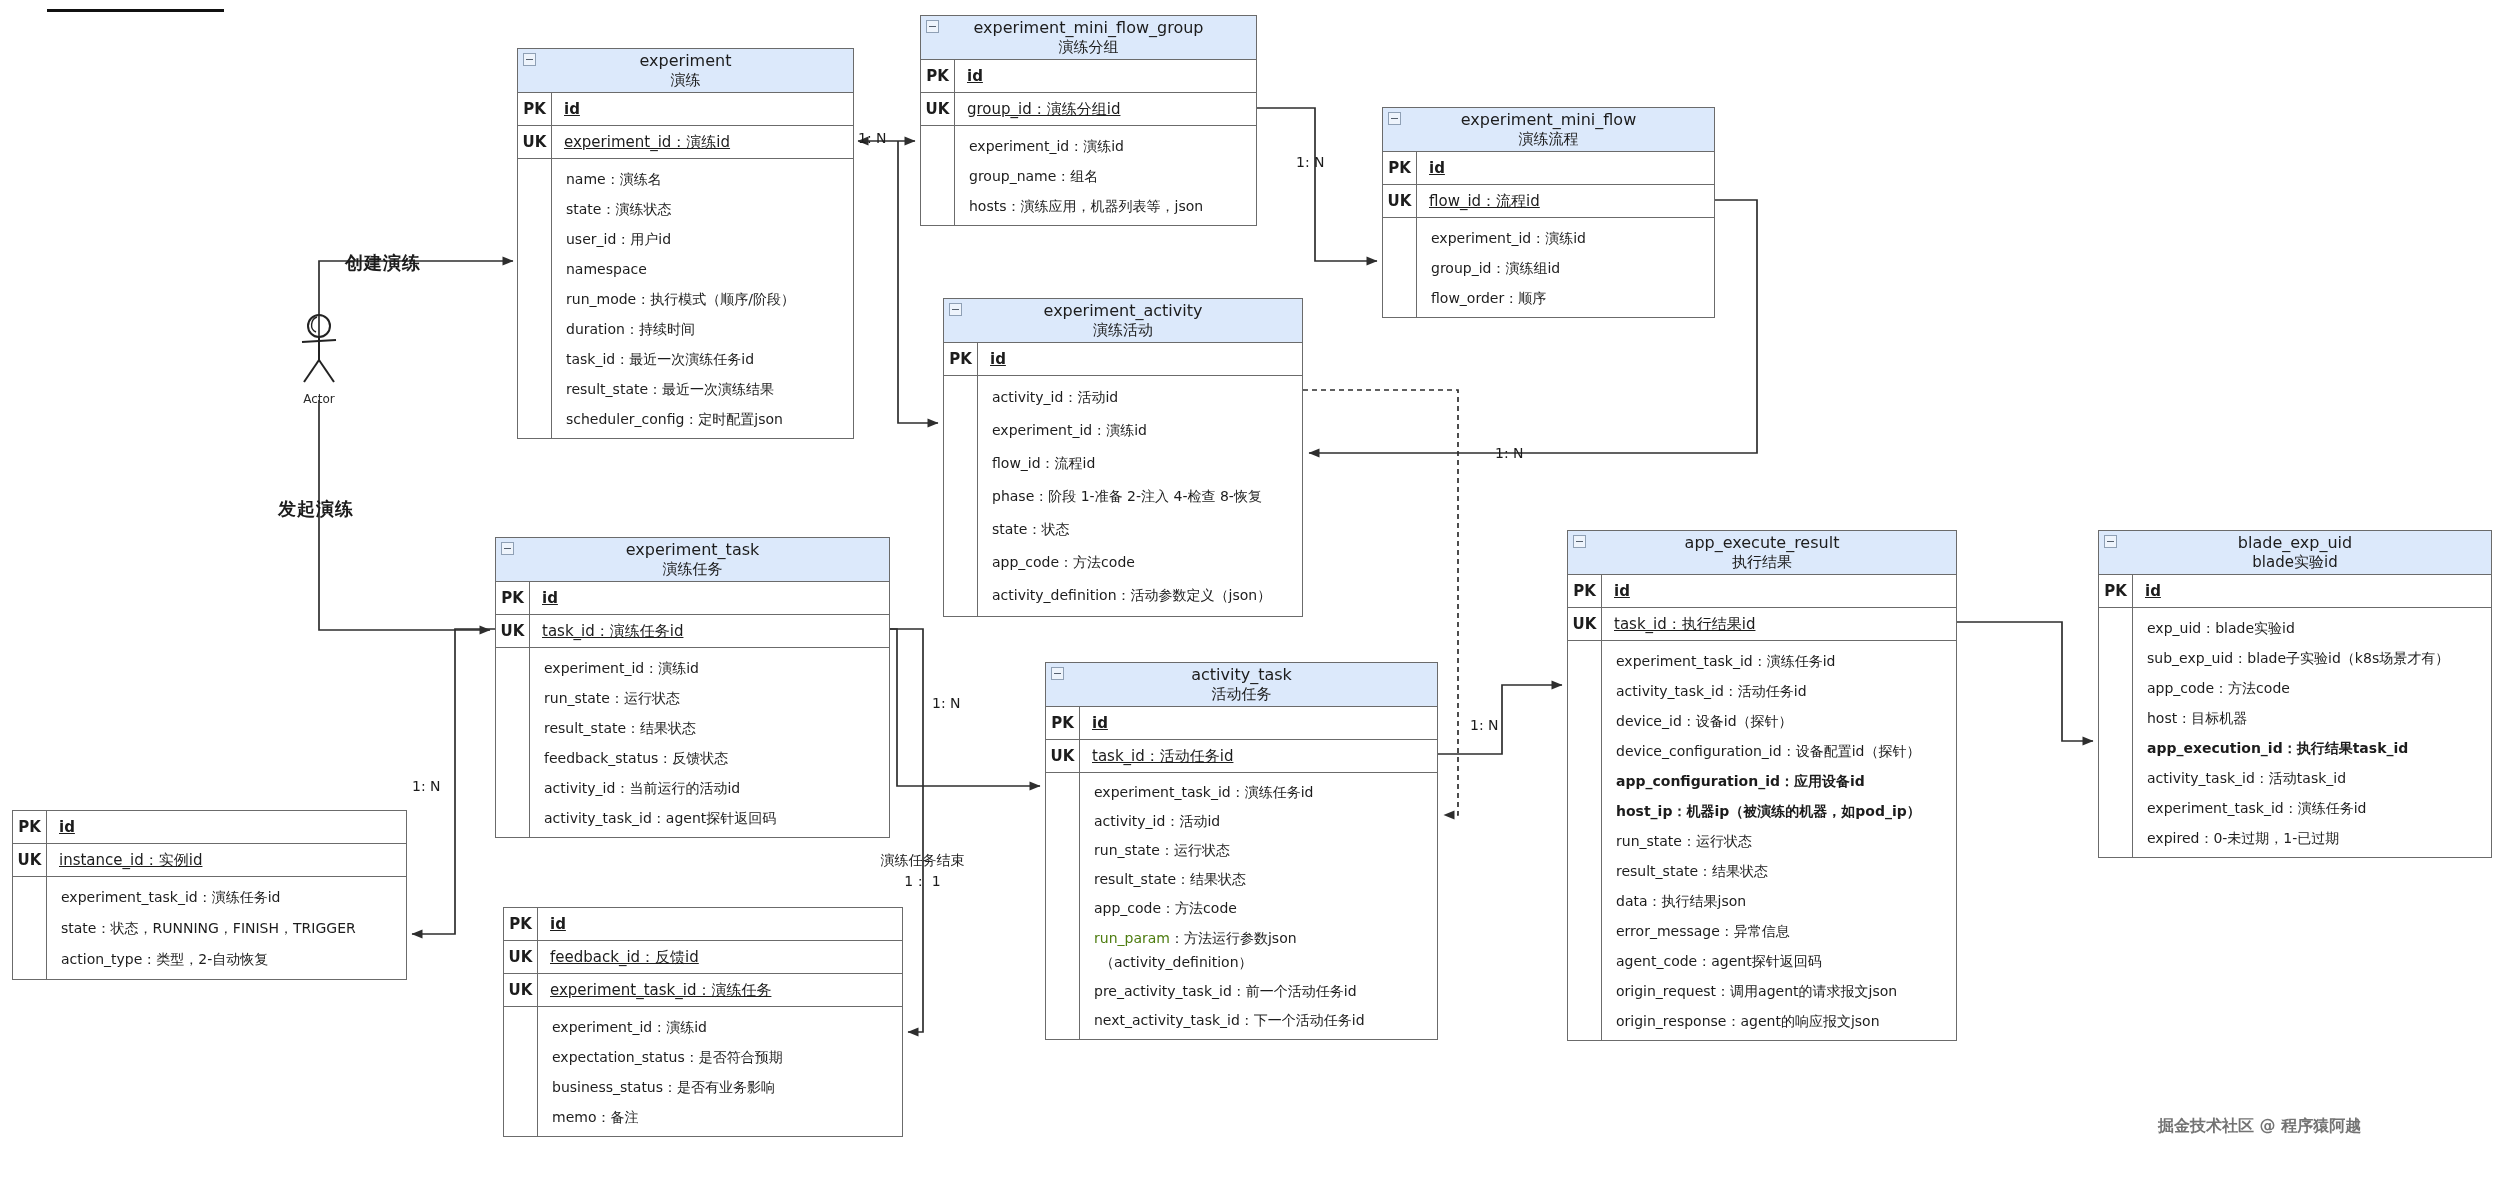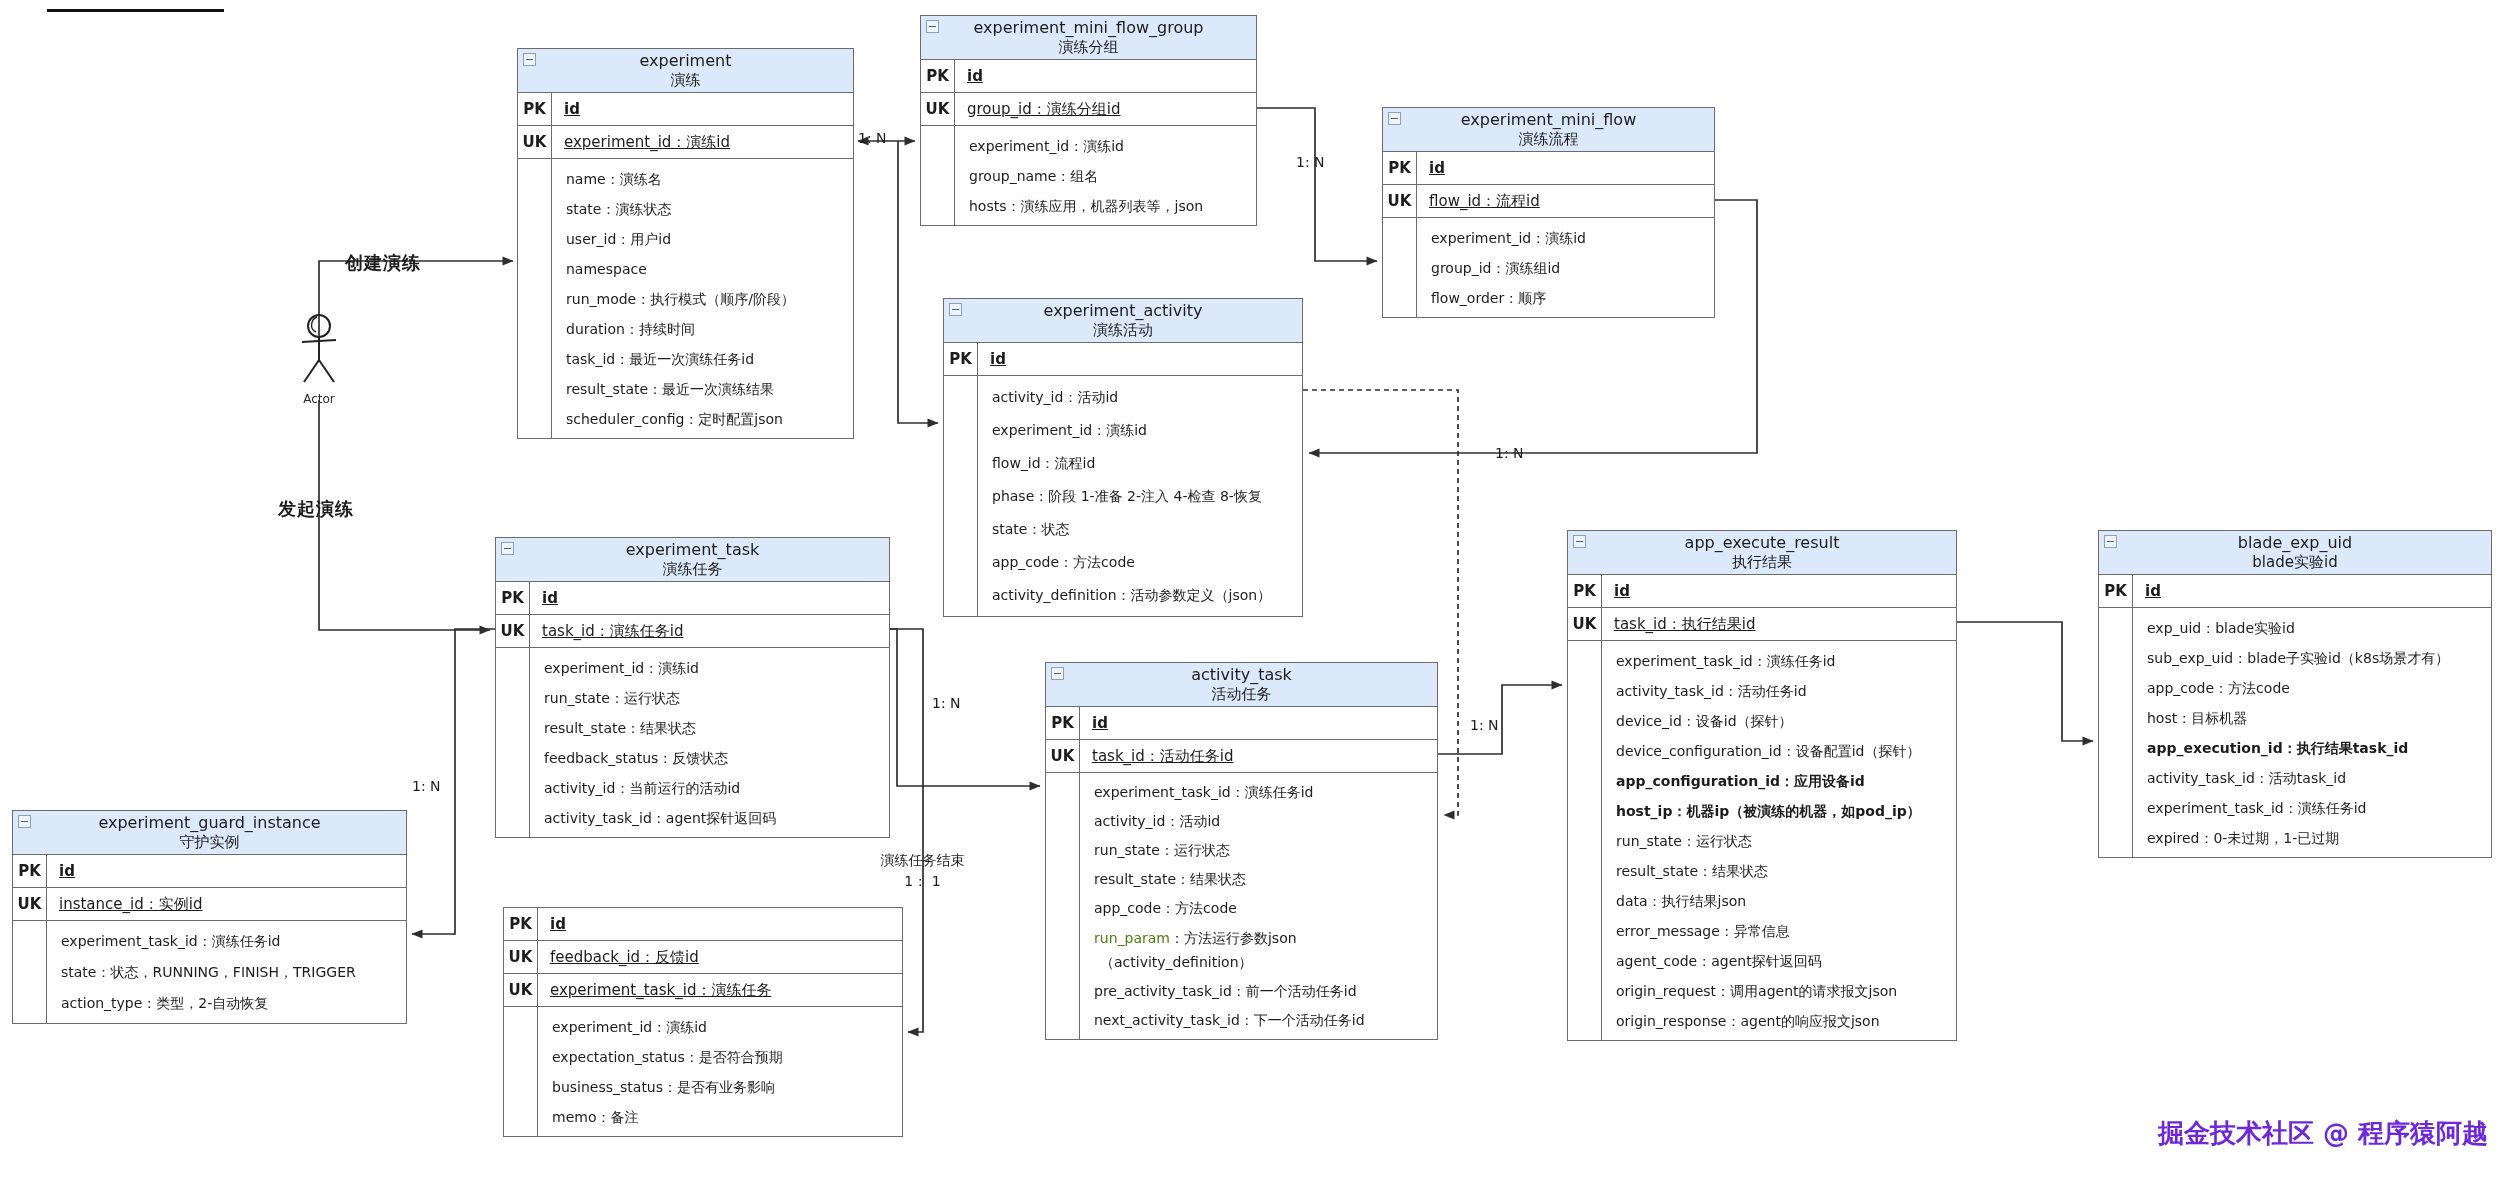--- a/index.html
+++ b/index.html
@@ -22,22 +22,22 @@
   .tbody{display:flex;}
   .side{width:34px;flex:0 0 34px;border-right:1.7px solid #6b6b6b;box-sizing:border-box;}
   .flds{padding:5px 4px 4px 14px;font-size:14px;}
   .fline{white-space:nowrap;}
   .bold{font-weight:bold;}
   .red{color:#4d7c0f;}
   .rel-label{position:absolute;z-index:3;font-size:14px;white-space:pre;text-align:center;line-height:1.5;}
   .big-label{position:absolute;z-index:3;font-size:18px;font-weight:bold;letter-spacing:1px;}
   .actor-wrap{position:absolute;left:293px;top:305px;width:52px;z-index:3;text-align:center;}
   .actor-name{font-size:12px;color:#2b2b2b;margin-top:1px;}
-  #watermark{position:absolute;left:2158px;top:1116px;width:340px;font-size:26px;font-weight:bold;
-             color:#6d28d9;text-shadow:1px 1px 0 #ffffff,2px 2px 1px #ffffff;z-index:3;white-space:nowrap;}
+  #watermark{position:absolute;left:2158px;top:1116px;width:340px;font-size:16px;font-weight:bold;
+             color:#737373;text-shadow:1px 1px 0 #ffffff,2px 2px 1px #ffffff;z-index:3;white-space:nowrap;}
   #tl-line{position:absolute;left:47px;top:9px;width:177px;height:3px;background:#111;z-index:3;}
 </style>
 </head>
 <body>
 
 <div id="stage">
   <svg id="wires" width="2506" height="1180" viewBox="0 0 2506 1180">
     <defs>
       <marker id="arr" markerWidth="13" markerHeight="11" refX="11" refY="5.5" orient="auto-start-reverse" markerUnits="userSpaceOnUse">
         <path d="M0.5,1 L11.5,5.5 L0.5,10 Z" fill="#2e2e2e"></path>
@@ -306,25 +306,20 @@
           <div class="fline">app_code：方法code</div>
           <div class="fline">host：目标机器</div>
           <div class="fline bold">app_execution_id：执行结果task_id</div>
           <div class="fline">activity_task_id：活动task_id</div>
           <div class="fline">experiment_task_id：演练任务id</div>
           <div class="fline">expired：0-未过期，1-已过期</div>
         </div>
       </div>
     </div>
     <div class="tbl" style="left: 12px; top: 810px; width: 395px;">
-      <div class="hdr">
-        <span class="clps"></span>
-        <div class="t1">experiment_guard_instance</div>
-        <div class="t2">守护实例</div>
-      </div>
       <div class="krow">
         <div class="kc">PK</div>
         <div class="kv">
           <span class="pkid">id</span>
         </div>
       </div>
       <div class="krow">
         <div class="kc">UK</div>
         <div class="kv">
           <span class="u">instance_id：实例id</span>

